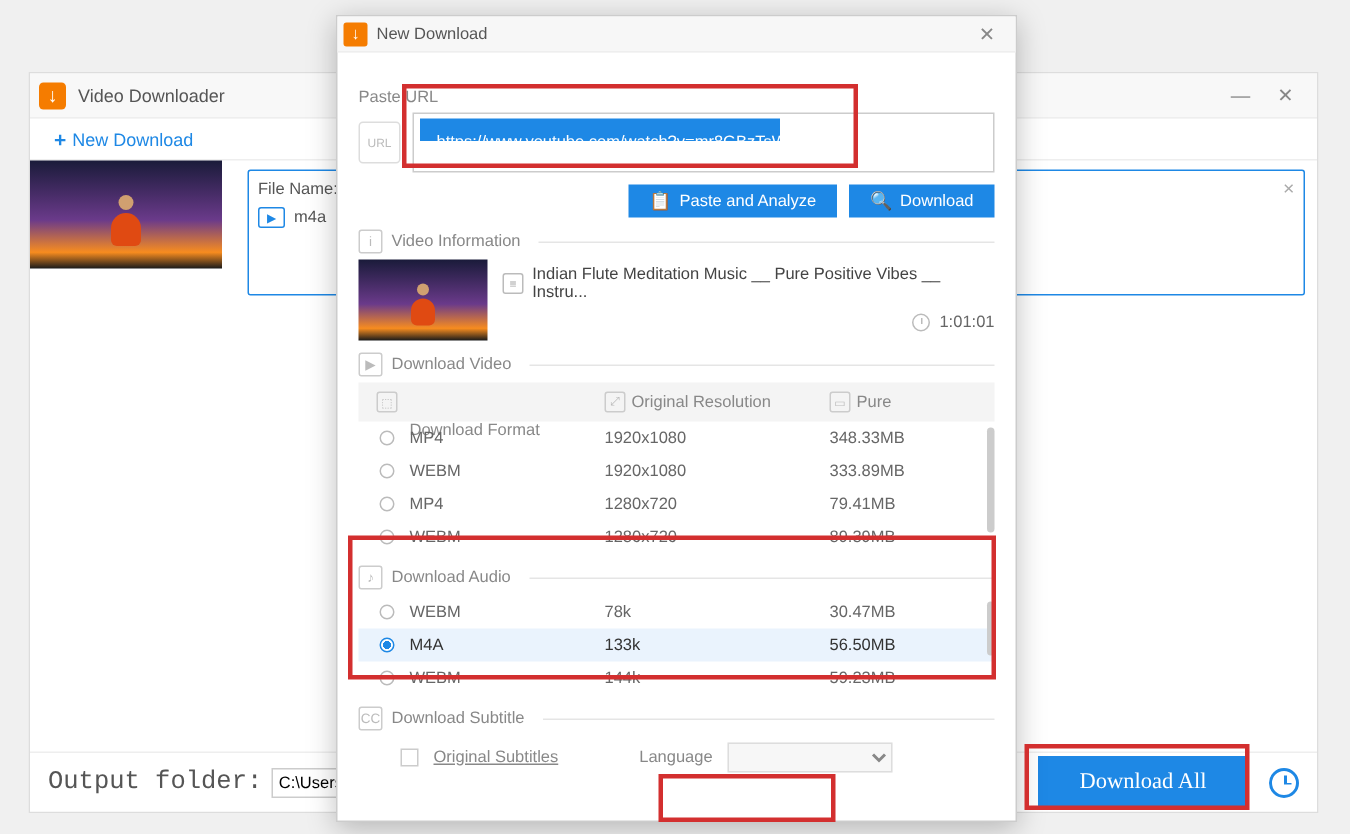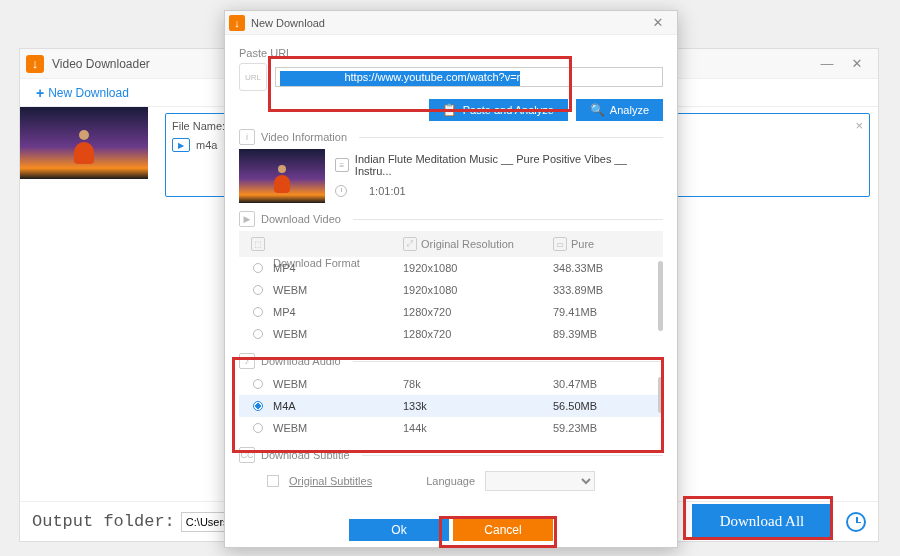--- a/index.html
+++ b/index.html
@@ -42,35 +42,35 @@
   .modal-titlebar .app-icon { width:16px; height:16px; background:#f57c00; border-radius:2px; color:#fff; font-size:11px; display:flex; align-items:center; justify-content:center; }
   .modal-titlebar .title { font-size:11px; color:#555; margin-left:6px; flex:1; }
   .modal-titlebar .x { width:30px; text-align:center; color:#888; font-size:13px; cursor:pointer; }
   .modal-body { flex:1; overflow:hidden; padding:8px 14px 0 14px; }
   .section-title { display:flex; align-items:center; gap:6px; font-size:11px; color:#888; margin:8px 0 4px 0; }
   .section-title .sicon { width:16px; height:16px; border:1px solid #ccc; border-radius:2px; display:flex; align-items:center; justify-content:center; font-size:9px; color:#bbb;}
   .section-title .line { flex:1; height:1px; background:#e5e5e5; margin-left:6px; }
 
   .url-row { display:flex; align-items:center; gap:8px; }
   .url-icon { width:28px; height:28px; border:1px solid #ddd; border-radius:3px; color:#bbb; font-size:8px; display:flex; align-items:center; justify-content:center; flex-direction:column; }
-  .url-input { flex:1; height:20px; border:1px solid #ccc; font-size:11px; padding:0 2px; color:#fff; background:#fff;text-align:center; }
+  .url-input { flex:1; height:40px; border:1px solid #ccc; font-size:11px; padding:0 15px; color:#fff; background:#fff; }
   .url-input::selection { background:#1e88e5; color:#fff; }
   .url-input.sel { background:linear-gradient(#1e88e5,#1e88e5) 4px 3px / 240px 15px no-repeat; color:#fff; }
   .btn-row { display:flex; justify-content:flex-end; gap:8px; margin-top:8px; }
   .btn-blue { background:#1e88e5; color:#fff; border:none; height:22px; font-size:11px; padding:0 14px; cursor:pointer; display:flex; align-items:center; gap:5px; }
   .btn-blue .bi { font-size:12px; }
 
   .vi-row { display:flex; gap:10px; margin-top:4px; }
   .vi-thumb { width:86px; height:54px; background: linear-gradient(180deg,#1a1b3a 0%,#6a3a8a 55%,#f78c1f 85%,#1a1a1a 100%); position:relative;}
   .vi-thumb .monk { position:absolute; left:50%; top:55%; transform:translate(-50%,-50%); width:22px; height:28px;}
   .vi-thumb .body{position:absolute;bottom:0;left:3px;width:16px;height:18px;background:#e04a12;border-radius:8px 8px 4px 4px;}
   .vi-thumb .head{position:absolute;top:0;left:7px;width:8px;height:8px;background:#d0a070;border-radius:50%;}
   .vi-meta { flex:1; font-size:11px; color:#444; }
   .vi-title { display:flex; align-items:center; gap:6px; margin-top:4px;}
-  .vi-dur { display:flex; align-items:center; gap:22px; margin-top:8px; color:#666;}
+  .vi-dur { display:flex; align-items:center; gap:6px; margin-top:8px; color:#666;justify-content:flex-end;}
   .vi-icon { width:14px; height:14px; border:1px solid #bbb; border-radius:2px; display:flex; align-items:center; justify-content:center; font-size:8px; color:#aaa;}
   .vi-clock { width:12px; height:12px; border:1px solid #bbb; border-radius:50%; position:relative;}
   .vi-clock::before{content:"";position:absolute;left:50%;top:20%;width:1px;height:4px;background:#bbb;}
 
   .grid-head { display:flex; background:#f4f4f4; height:26px; align-items:center; font-size:11px; color:#888; padding:0 4px;}
   .grid-head .c1{ width:30px; display:flex; justify-content:center;}
   .grid-head .c2{ width:130px; display:flex; align-items:center; gap:4px;margin-top:37px;}
   .grid-head .c3{ width:150px; display:flex; align-items:center; gap:4px;}
   .grid-head .c4{ flex:1; display:flex; align-items:center; gap:4px;}
   .hi{ width:14px;height:14px;border:1px solid #ccc;border-radius:2px;display:flex;align-items:center;justify-content:center;font-size:8px;color:#bbb;}
@@ -146,35 +146,35 @@
 
 <div class="modal">
   <div class="modal-titlebar">
     <div class="app-icon">↓</div>
     <div class="title">New Download</div>
     <div class="x">✕</div>
   </div>
 
   <div class="modal-body">
 
-    <div class="section-title" style="margin-top:4px">
+    <div class="section-title" style="margin-top:16px">
       <span>Paste URL</span>
     </div>
     <div class="url-row">
       <div class="url-icon">URL</div>
       <input class="url-input sel" value="https://www.youtube.com/watch?v=mr8GBzTsWqM" style="">
     </div>
     <div class="btn-row">
       <button class="btn-blue">
           <span class="bi">📋</span>
           <span>Paste and Analyze</span>
         </button>
       <button class="btn-blue">
           <span class="bi">🔍</span>
-          <span>Analyze</span>
+          <span>Download</span>
         </button>
     </div>
 
     <div class="section-title">
       <span class="sicon">i</span>
       <span>Video Information</span>
       <span class="line"></span>
     </div>
     <div class="vi-row">
       <div class="vi-thumb">
@@ -290,22 +290,18 @@
     </div>
     <div class="sub-row">
       <span class="chk"></span>
       <span class="orig">Original Subtitles</span>
       <span style="margin-left:44px">Language</span>
       <select><option></option></select>
     </div>
 
   </div>
 
-  <div class="modal-footer">
-    <button class="mf-btn mf-ok">Ok</button>
-    <button class="mf-btn mf-cancel">Cancel</button>
-  </div>
 </div>
 
 <div class="callout" style="left:268px; top:56px; width:304px; height:56px;"></div>
 <div class="callout" style="left:232px; top:357px; width:432px; height:96px;"></div>
 <div class="callout" style="left:439px; top:516px; width:118px; height:32px;"></div>
 <div class="callout" style="left:683px; top:496px; width:150px; height:44px;"></div>
 
 </body></html>

